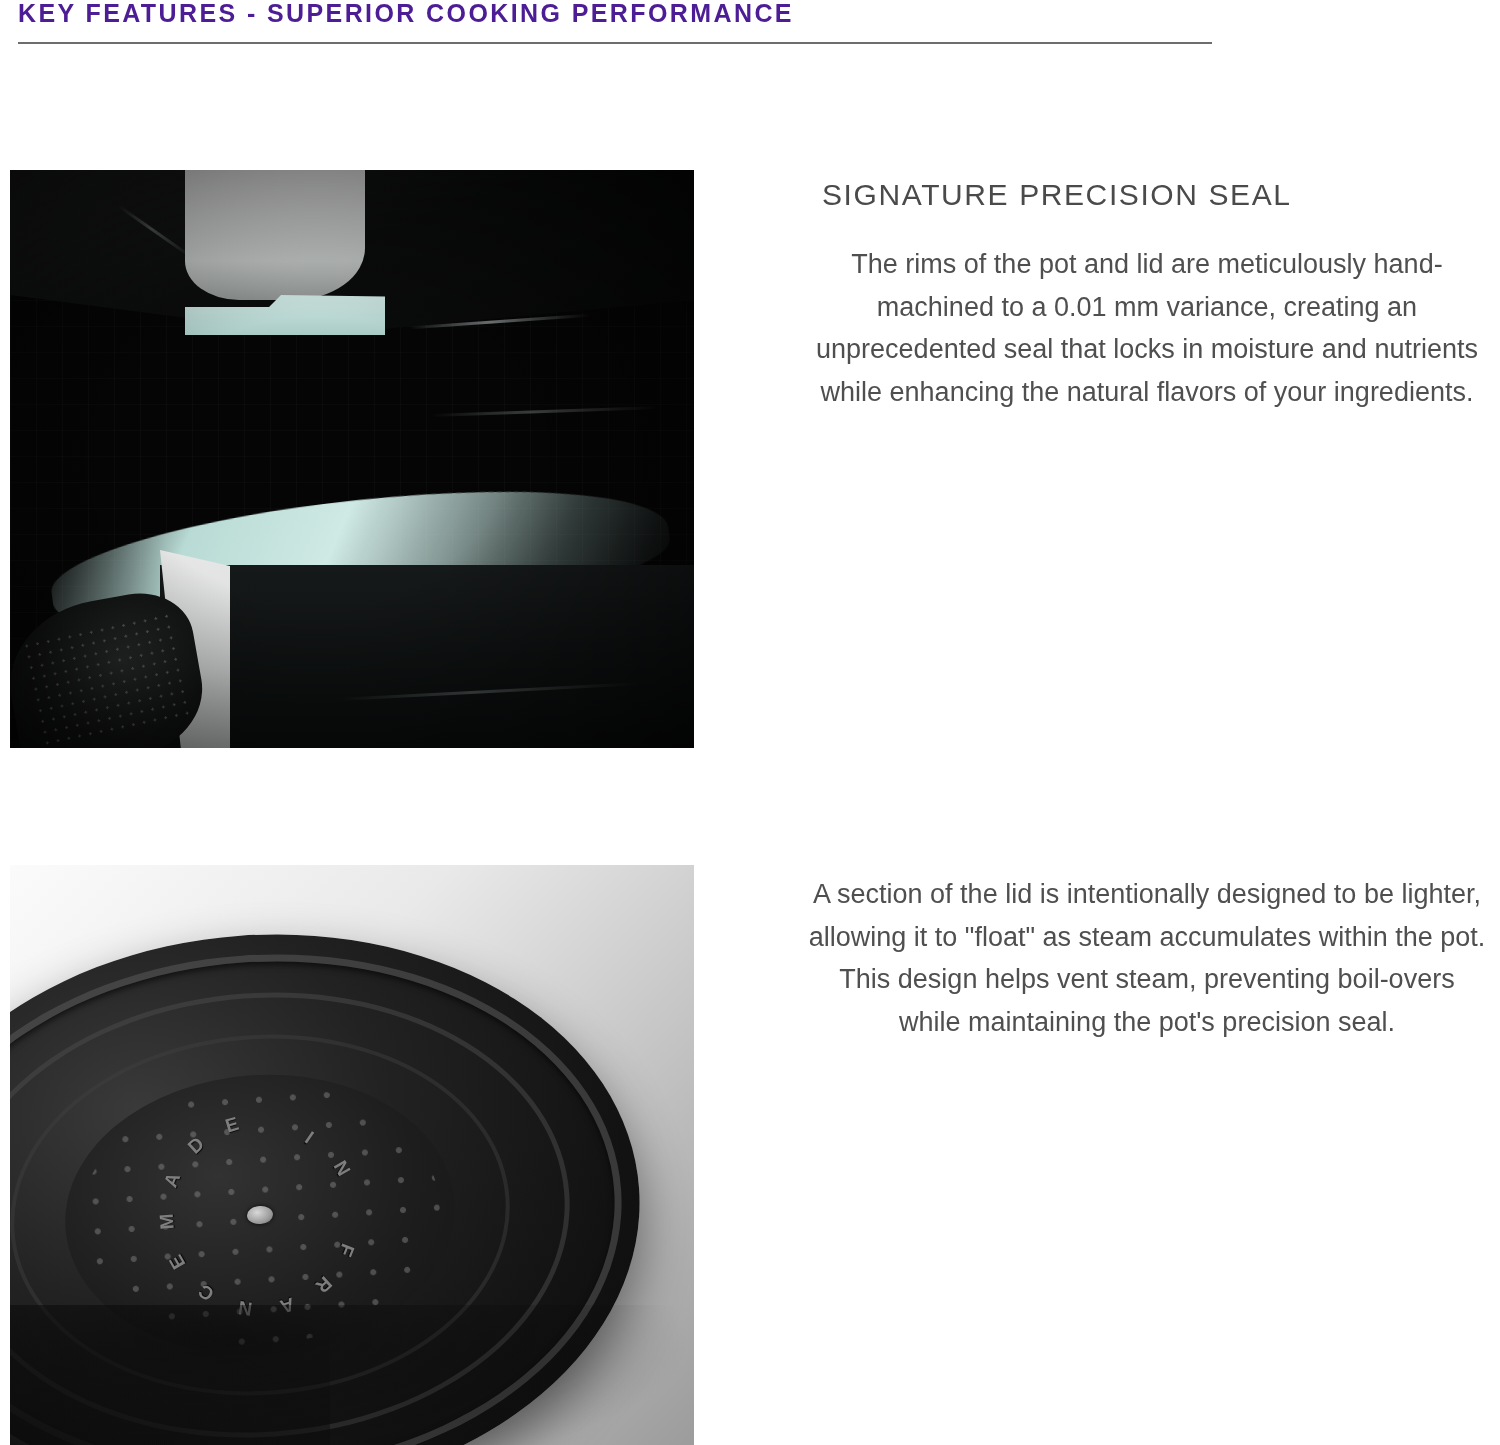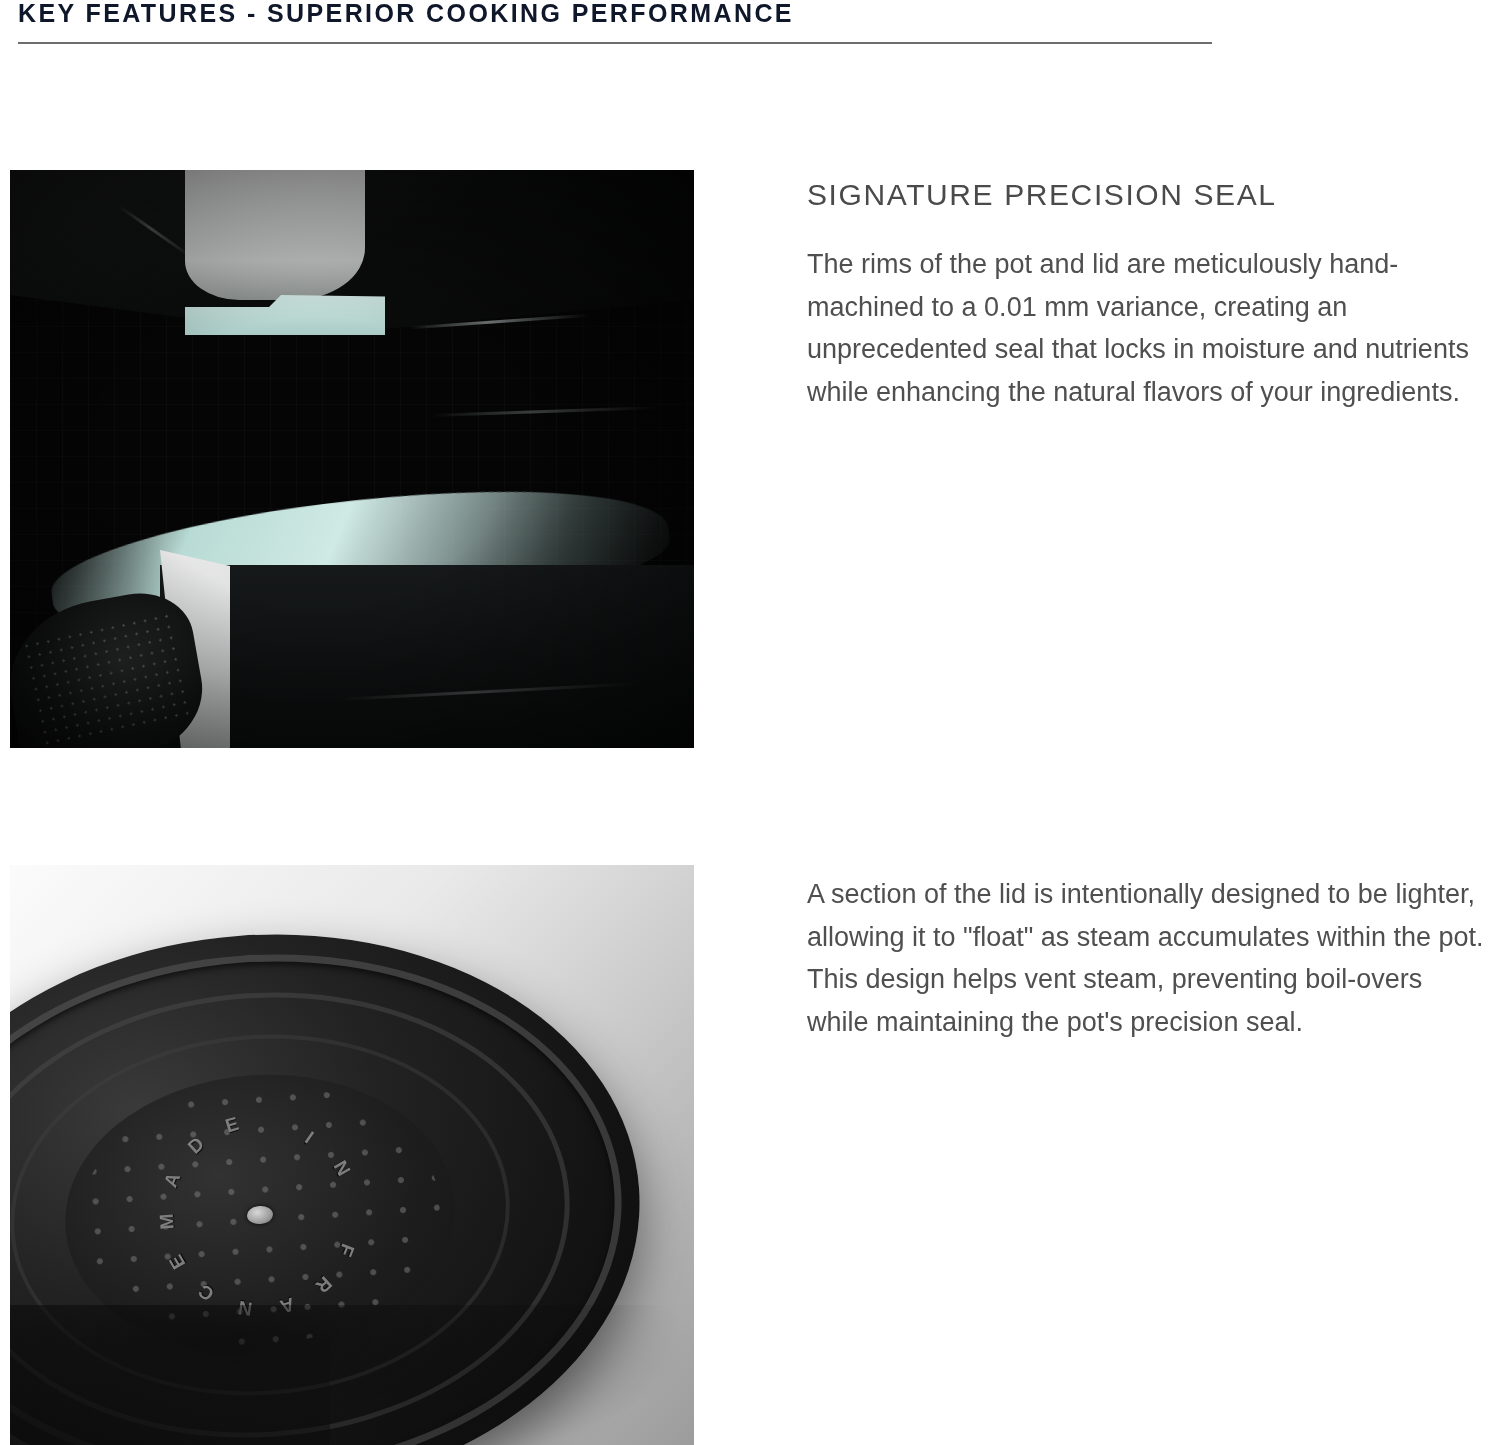--- a/index.html
+++ b/index.html
@@ -31,21 +31,21 @@
     width: 1194px;
     height: 44px;
     border-bottom: 2px solid #6d6d6d;
     display: flex;
     align-items: flex-start;
   }
   .header-title {
     font-size: 25px;
     font-weight: bold;
     letter-spacing: 2.4px;
-    color: #0f172a;
+    color: #4c1d95;
     line-height: 1.1;
     white-space: nowrap;
     text-transform: uppercase;
   }
 
   
   .feature-row {
     position: absolute;
     display: flex;
     align-items: flex-start;
@@ -65,31 +65,32 @@
   .feature-text {
     flex: 1 1 auto;
     padding-left: 113px;
     padding-top: 8px;
   }
   .feature-heading {
     font-size: 30px;
     font-weight: normal;
     letter-spacing: 1.6px;
     color: #4a4a4a;
-    margin: 0 0 32px 0;
+    margin: 0 0 32px 15px;
     text-transform: uppercase;
     line-height: 1.1;
   }
   .feature-body {
     font-size: 27px;
     line-height: 1.58;
     color: #4f4f4f;
     margin: 0;
     max-width: 680px;
     font-weight: normal;
+    text-align: center;
   }
 
   
   .img-seal {
     background: #050505;
   }
   .img-seal .grid-a {
     position: absolute;
     inset: 0;
     background-image:

